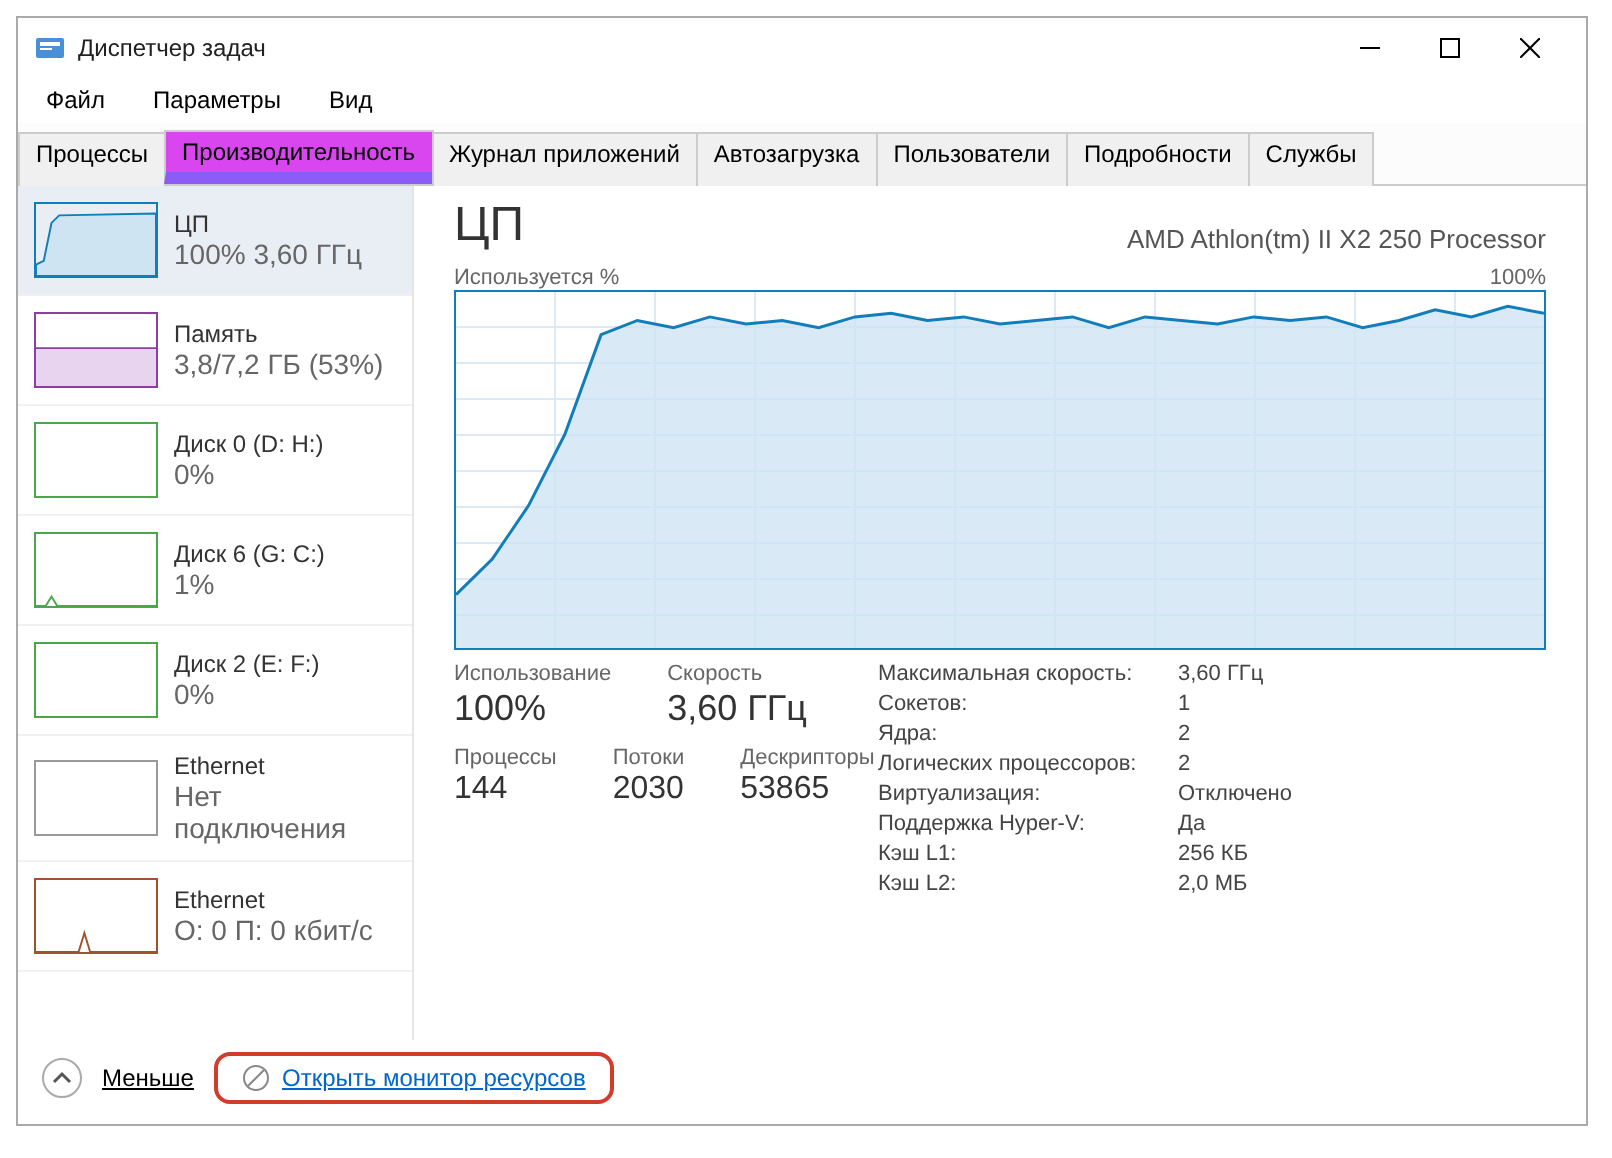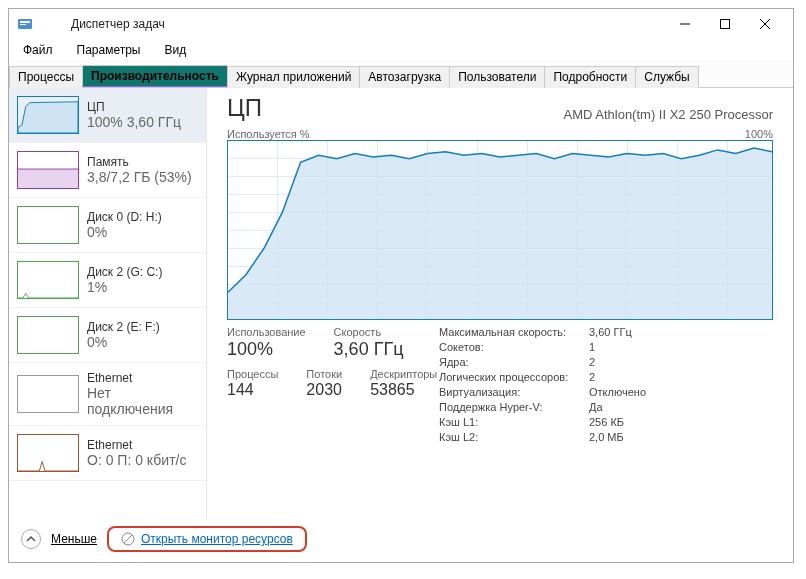--- a/index.html
+++ b/index.html
@@ -1,27 +1,27 @@
 <!DOCTYPE html>
 <html><head>
 <meta charset="utf-8">
 <style>
 * { box-sizing: border-box; margin: 0; padding: 0; font-family: "Segoe UI", Tahoma, sans-serif; }
 body { background: #fff; width: 806px; height: 579px; overflow: hidden; }
 .window { border: 1px solid #aaa; width: 786px; height: 555px; margin: 8px; display: flex; flex-direction: column; background: #fff; }
 .titlebar { display: flex; align-items: center; height: 30px; padding: 0 8px; }
 .titlebar .icon { width: 16px; height: 16px; margin-right: 6px; }
-.titlebar .title { font-size: 12px; color: #222; flex: 1; margin-left: 32px; }
+.titlebar .title { font-size: 12px; color: #222; flex: 1; }
 .winbtn { width: 40px; height: 30px; display: flex; align-items: center; justify-content: center; cursor: pointer; }
 .winbtn svg { width: 10px; height: 10px; }
 .menubar { display: flex; padding: 2px 8px; font-size: 12px; gap: 12px; }
 .menuitem { padding: 2px 6px; cursor: pointer; text-decoration: underline; text-decoration-color: transparent; }
 .tabbar { display: flex; border-bottom: 1px solid #ccc; background: #fcfcfc; padding-top: 4px; font-size: 12px; }
 .tab { padding: 3px 8px; border: 1px solid #ccc; border-bottom: none; margin-right: -1px; background: #f0f0f0; cursor: pointer; position: relative; top: 1px; }
-.tab.active { background: #0f766e; border-bottom: 1px solid #8b5cf6; top: 0; font-weight: bold; }
+.tab.active { background: #d946ef; border-bottom: 6px solid #8b5cf6; top: 0; }
 .content { flex: 1; display: flex; overflow: hidden; }
 .sidebar { width: 198px; border-right: 1px solid #e5e5e5; overflow-y: auto; }
 .sideitem { display: flex; align-items: center; gap: 8px; padding: 8px; border-bottom: 1px solid #f0f0f0; cursor: pointer; }
 .sideitem.selected { background: #e9eef4; }
 .sideitem .minigraph { width: 62px; height: 38px; border: 1px solid #117dbb; flex-shrink: 0; position: relative; }
 .sideitem.memory .minigraph { border-color: #8b3fa3; }
 .sideitem.disk .minigraph { border-color: #4ca64c; }
 .sideitem.eth0 .minigraph { border-color: #999; }
 .sideitem.eth1 .minigraph { border-color: #a0522d; }
 .sideitem .labels { display: flex; flex-direction: column; font-size: 12px; }
@@ -125,21 +125,21 @@
           <span class="label-sub">0%</span>
         </div>
       </div>
       <div class="sideitem disk">
         <div class="minigraph">
             <svg viewBox="0 0 62 38" preserveAspectRatio="none">
               <path d="M0,38 L5,38 L8,33 L11,38 L62,38" fill="none" stroke="#4ca64c"></path>
             </svg>
           </div>
         <div class="labels">
-          <span class="label-title">Диск 2 (G: C:)</span>
+          <span class="label-title">Диск 6 (G: C:)</span>
           <span class="label-sub">1%</span>
         </div>
       </div>
       <div class="sideitem disk">
         <div class="minigraph"></div>
         <div class="labels">
           <span class="label-title">Диск 2 (E: F:)</span>
           <span class="label-sub">0%</span>
         </div>
       </div>

